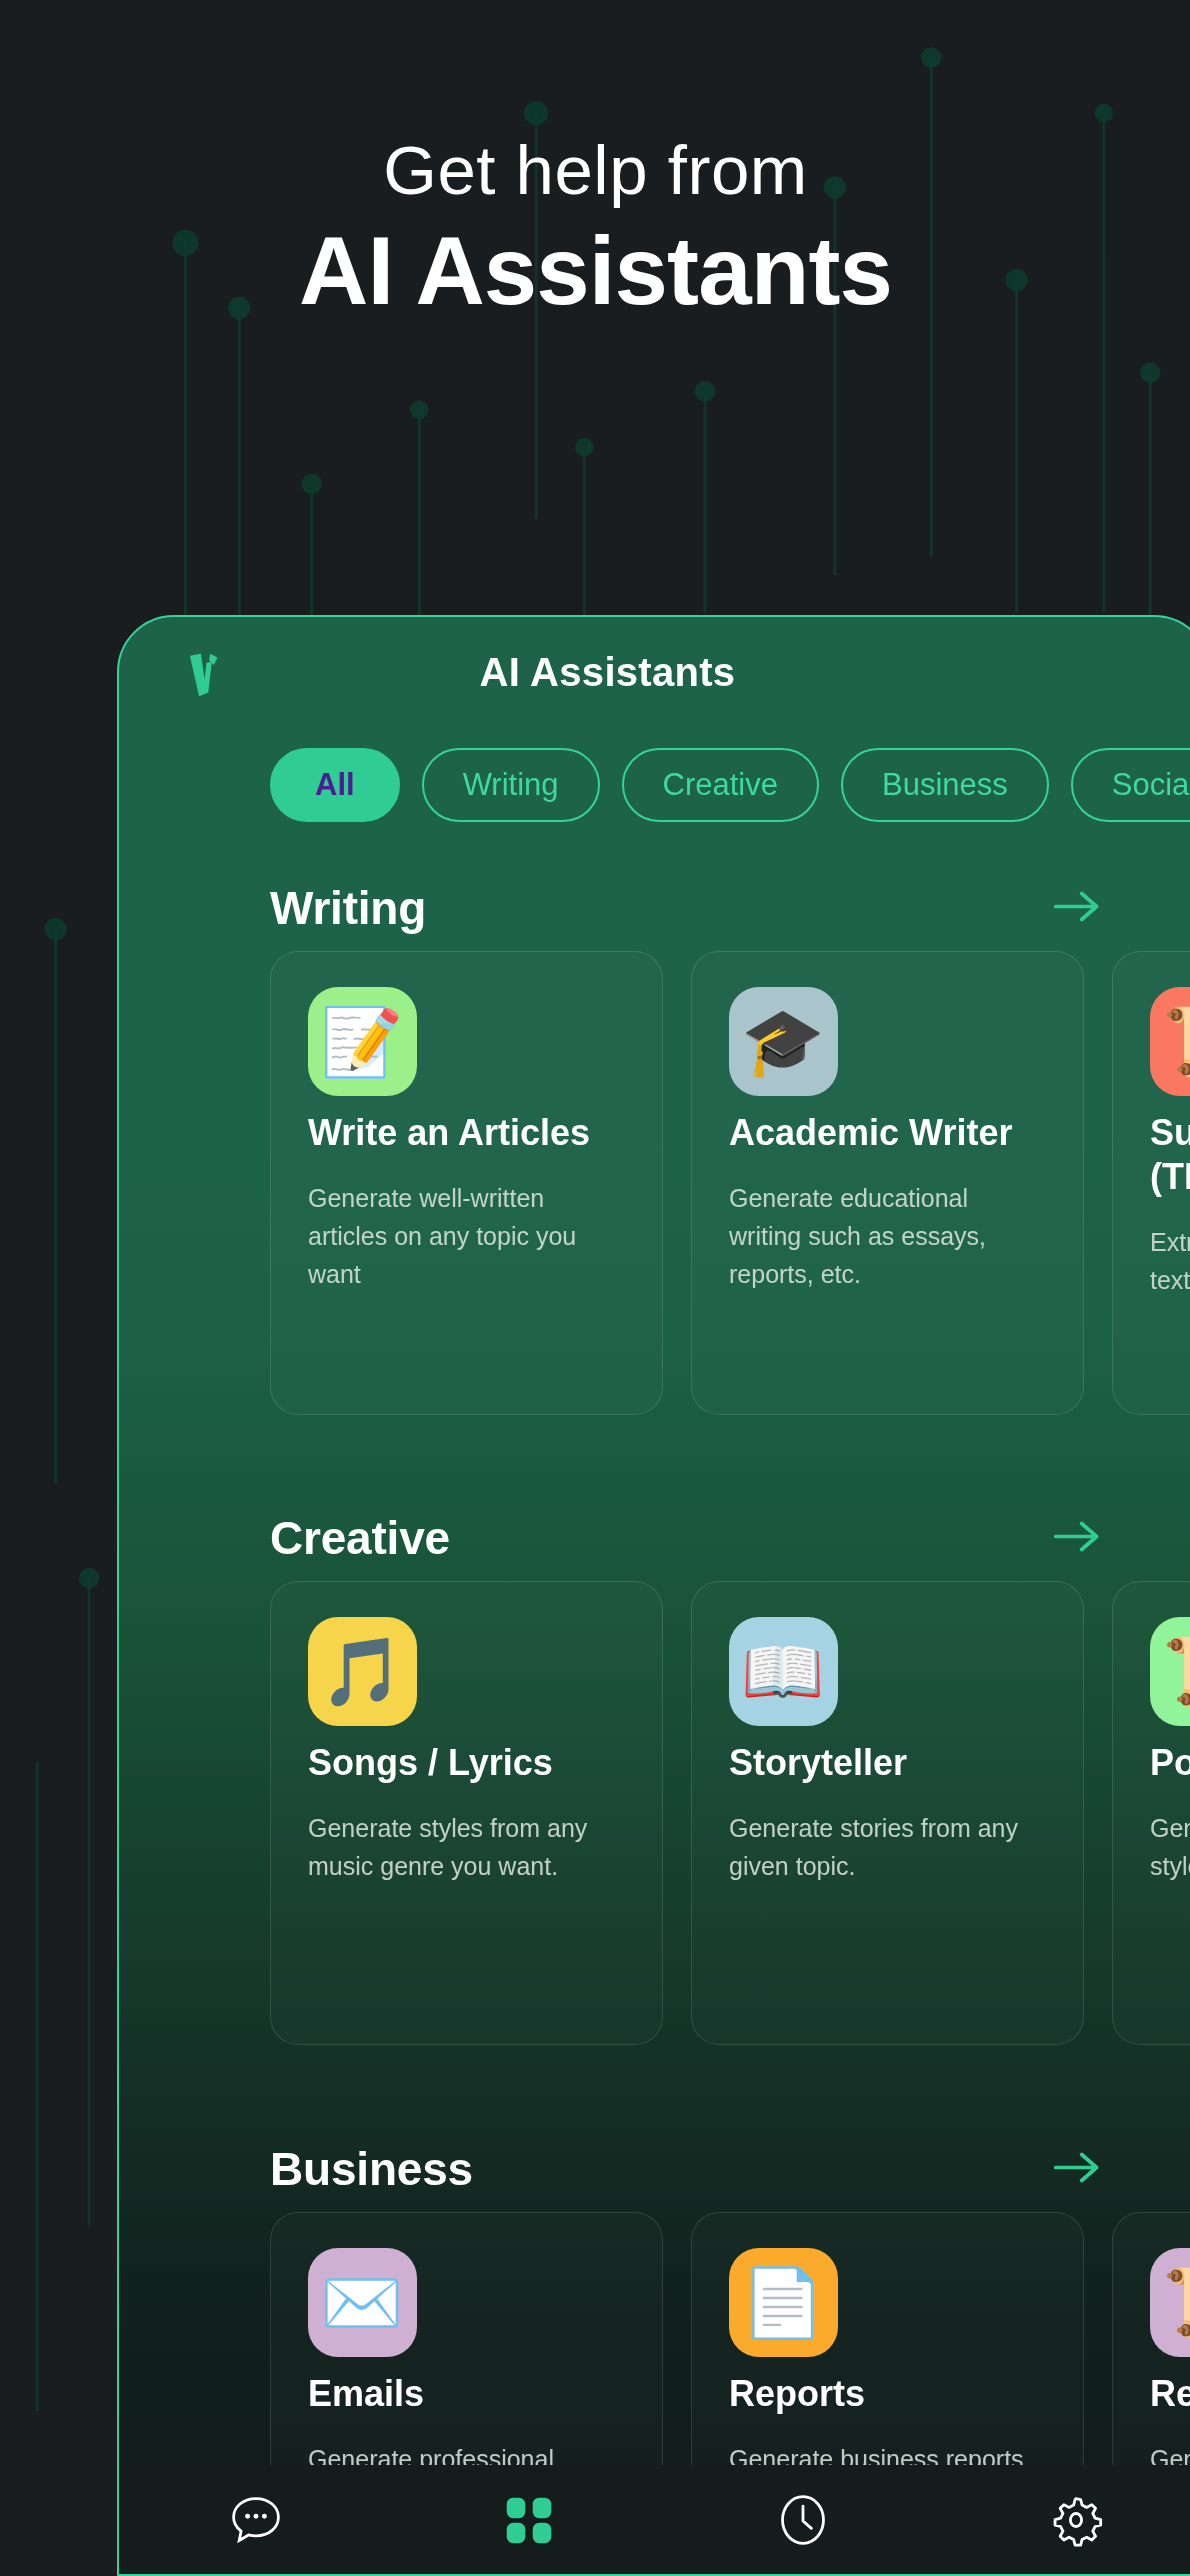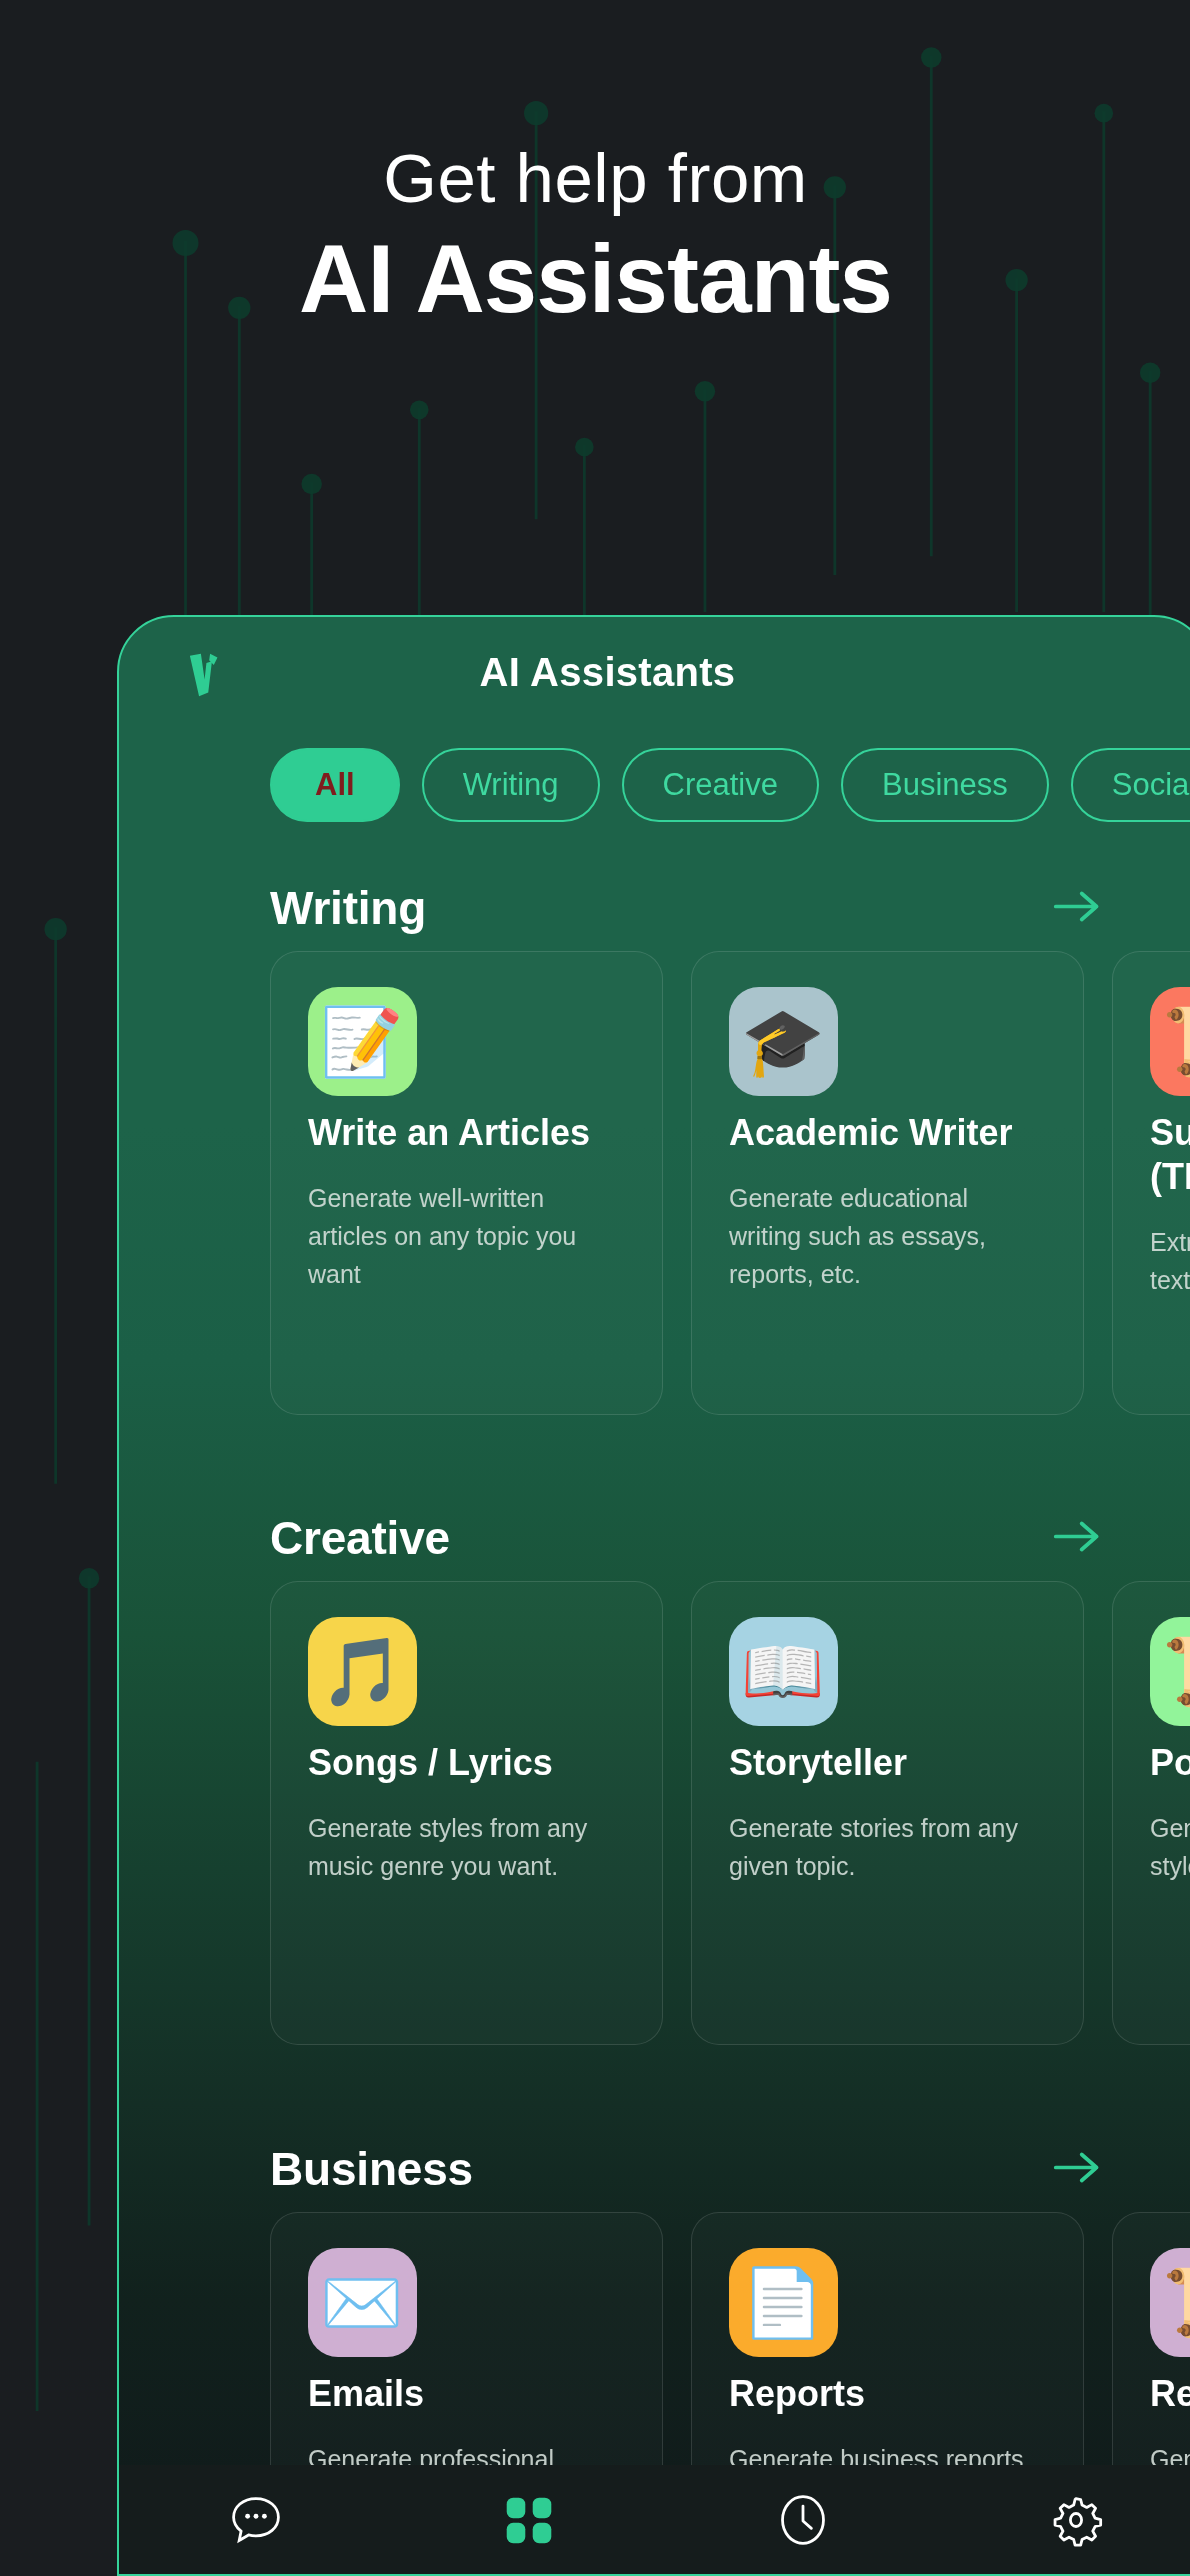--- a/index.html
+++ b/index.html
@@ -11,21 +11,21 @@
   }
 
   
   #bg-circuit{
     position:absolute; inset:0; width:1191px; height:2576px;
     z-index:0; pointer-events:none;
   }
 
   
   #headline{
-    position:absolute; top:140px; left:0; width:1191px;
+    position:absolute; top:132px; left:0; width:1191px;
     text-align:center; z-index:3;
   }
   #headline .line1{
     display:block;
     font-size:69px; line-height:1.12;
     font-weight:300; color:#ffffff;
     letter-spacing:0.5px;
   }
   #headline .line2{
     display:block;
@@ -86,21 +86,21 @@
     padding:0 39px;
     border-radius:37px;
     border:2.3px solid #35d39a;
     font-size:31px;
     color:#3fd9a0;
     background:transparent;
   }
   .chip.active{
     background:#2fcd93;
     border-color:#2fcd93;
-    color:#7f1d1d;
+    color:#4c1d95;
     font-weight:bold;
     padding:8px 43px;
   }
 
   
   .section{ position:absolute; left:0; width:1094px; }
   #sec-writing { top:249px; }
   #sec-creative{ top:879px; }
   #sec-business{ top:1510px; }
 

